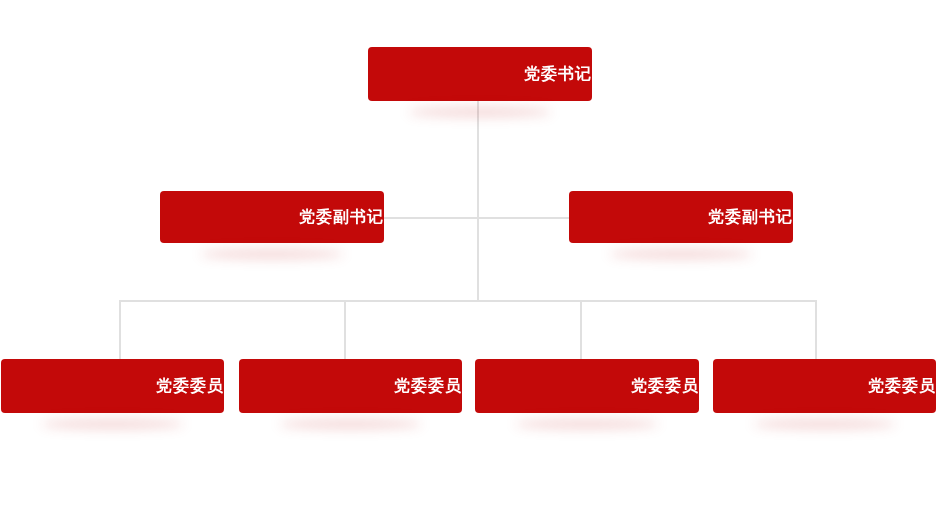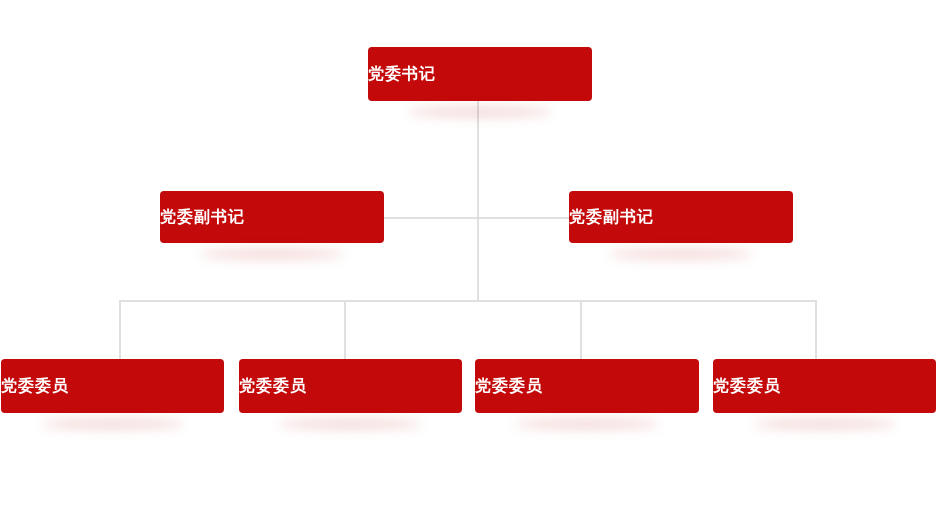--- a/index.html
+++ b/index.html
@@ -18,21 +18,21 @@
   .node {
     position: absolute;
     background: #c30909;
     border-radius: 4px;
     color: #ffffff;
     font-size: 16px;
     font-weight: bold;
     letter-spacing: 1px;
     display: flex;
     align-items: center;
-    justify-content: flex-start;
+    justify-content: flex-end;
     box-sizing: border-box;
     z-index: 2;
   }
   
   .node::after {
     content: "";
     position: absolute;
     left: 18%;
     right: 18%;
     bottom: -16px;

